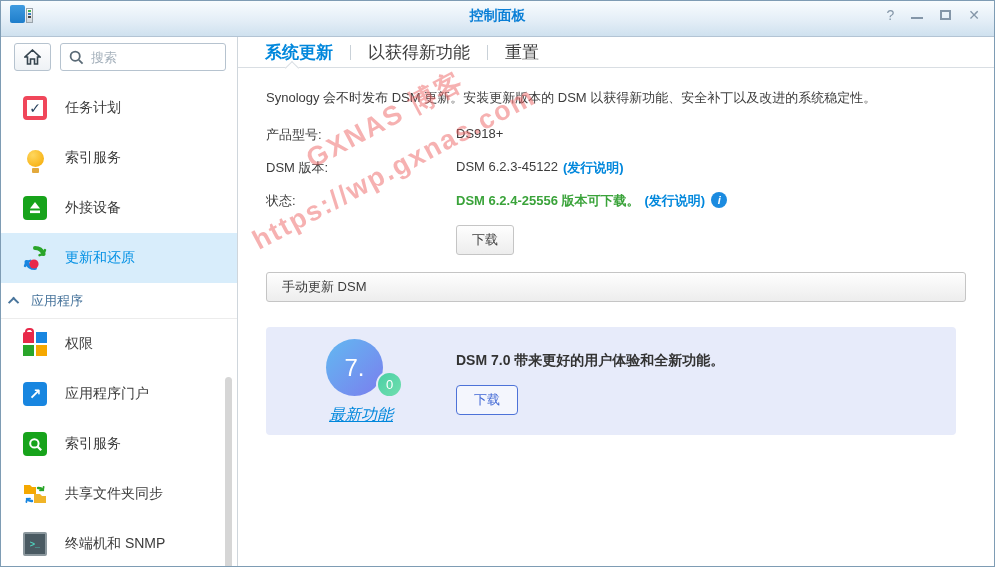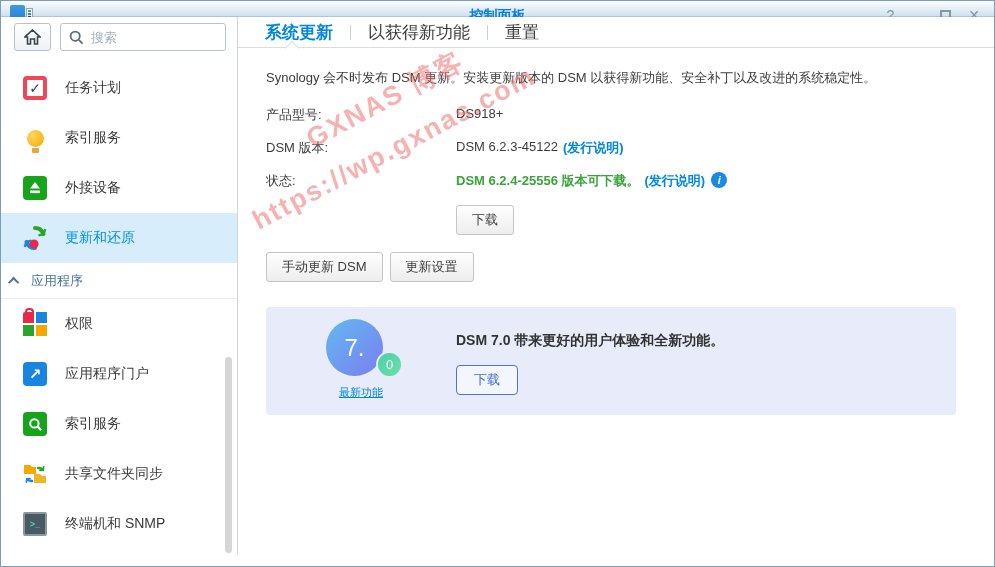--- a/index.html
+++ b/index.html
@@ -3,21 +3,21 @@
 <meta charset="utf-8">
 <style>
   * { margin:0; padding:0; box-sizing:border-box; }
   html,body { background:#9aa7b4; font-family:"Liberation Sans","DejaVu Sans",sans-serif; }
   .window{
     width:995px;height:567px;position:relative;background:#fff;
     border:1px solid #7e9cb4;overflow:hidden;
   }
   
   .titlebar{
-    height:16px;background:linear-gradient(#f8fcfe 0%,#e4eef7 55%,#cfe1ef 100%);
+    height:36px;background:linear-gradient(#f8fcfe 0%,#e4eef7 55%,#cfe1ef 100%);
     border-bottom:1px solid #b3c4d4;display:flex;align-items:center;position:relative;
   }
   .logo{position:absolute;left:9px;top:4px;display:flex;align-items:flex-end;}
   .logo-box{width:15px;height:18px;background:linear-gradient(#3f9be0,#1f7ecb);border-radius:2px;}
   .logo-tower{width:7px;height:15px;background:linear-gradient(#fdfdfd,#cfd6db);border:1px solid #9aa4ac;margin-left:1px;display:flex;flex-direction:column;gap:1px;padding:1px;}
   .logo-tower i{display:block;height:2px;}
   .logo-tower i:nth-child(1){background:#45b054;}
   .logo-tower i:nth-child(2){background:#3a82c4;}
   .logo-tower i:nth-child(3){background:#444;}
   .win-title{
@@ -73,32 +73,32 @@
   .desc{margin-bottom:19px;}
   .field-row{display:flex;align-items:flex-start;margin-bottom:14px;min-height:19px;}
   .field-label{width:190px;flex:none;}
   .val-green{color:#3aa33a;font-weight:bold;}
   .link{color:#0087dc;font-weight:bold;margin-left:5px;cursor:pointer;text-decoration:none;}
   .info-icon{display:inline-flex;width:16px;height:16px;border-radius:50%;background:#1b8be0;color:#fff;
     font-style:italic;font-weight:bold;font-size:11px;align-items:center;justify-content:center;margin-left:6px;cursor:pointer;vertical-align:-3px;}
   .btn{display:inline-block;padding:5px 15px;border:1px solid #c5c5c5;border-radius:3px;
     background:linear-gradient(#fefefe,#ededed);color:#3c3c3c;font-size:13px;cursor:pointer;}
   .dl-row{margin-left:190px;margin-bottom:10px;}
-  .action-row{margin-top:17px;display:flex;gap:7px;}
+  .action-row{margin-top:17px;display:flex;gap:18px;flex-direction:column;}
   
   .banner{margin-top:25px;margin-right:10px;background:#e7ebfa;border-radius:4px;height:108px;display:flex;align-items:flex-start;padding-top:12px;}
   .badge-col{width:190px;flex:none;display:flex;flex-direction:column;align-items:center;}
   .badge-wrap{position:relative;width:86px;height:60px;}
   .badge-main{position:absolute;left:8px;top:0;width:57px;height:57px;border-radius:50%;
     background:linear-gradient(135deg,#62b9f1,#7b7eee);color:#fff;font-size:24px;
     display:flex;align-items:center;justify-content:center;}
   .badge-sub{position:absolute;left:58px;top:32px;width:27px;height:27px;border-radius:50%;
     background:linear-gradient(135deg,#49cfa5,#71dfae);color:#fff;font-size:13px;
     display:flex;align-items:center;justify-content:center;border:2px solid #e7ebfa;}
-  .badge-link{margin-top:6px;color:#0087dc;font-size:11px;text-decoration:underline;cursor:pointer;}
+  .badge-link{margin-top:6px;color:#0087dc;font-size:16px;text-decoration:underline;cursor:pointer;font-style:italic;}
   .banner-right{padding-top:13px;}
   .banner-text{font-weight:bold;font-size:14px;color:#333;}
   .btn-outline{display:inline-block;margin-top:15px;padding:5px 17px;border:1px solid #4d72d8;border-radius:4px;
     color:#3f66d4;background:rgba(255,255,255,0.55);font-size:13px;cursor:pointer;}
   
   .watermark{position:absolute;left:-14px;top:148px;transform:rotate(-28deg);transform-origin:left top;
     color:rgba(238,100,100,0.5);font-weight:bold;pointer-events:none;letter-spacing:2px;white-space:nowrap;}
   .watermark .wm1{font-size:27px;margin-left:86px;margin-bottom:14px;}
   .watermark .wm2{font-size:27px;}
   
@@ -274,21 +274,20 @@
           <a class="link">(发行说明)</a>
           <span class="info-icon">i</span>
         </div>
 
         <div class="dl-row">
           <span class="btn">下载</span>
         </div>
 
         <div class="action-row">
           <span class="btn">手动更新 DSM</span>
-          <span class="btn">更新设置</span>
         </div>
 
         <div class="banner">
           <div class="badge-col">
             <div class="badge-wrap">
               <div class="badge-main">7.</div>
               <div class="badge-sub">0</div>
             </div>
             <a class="badge-link">最新功能</a>
           </div>

